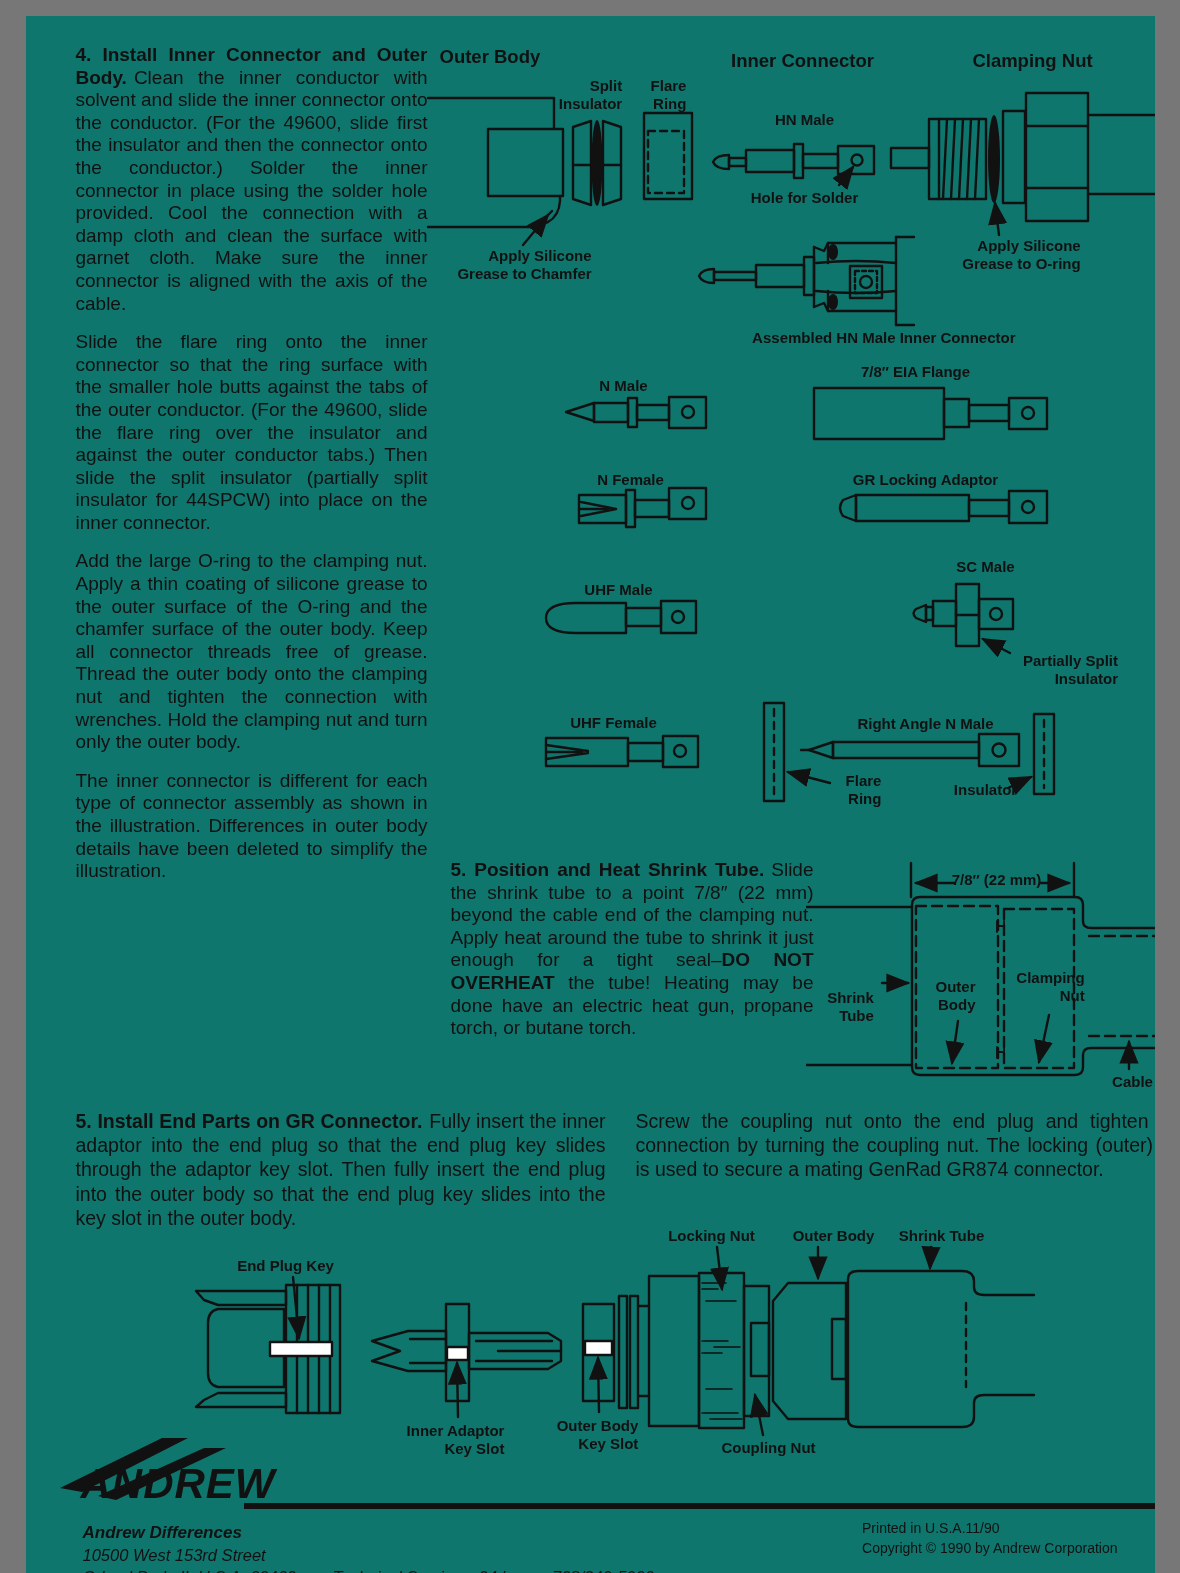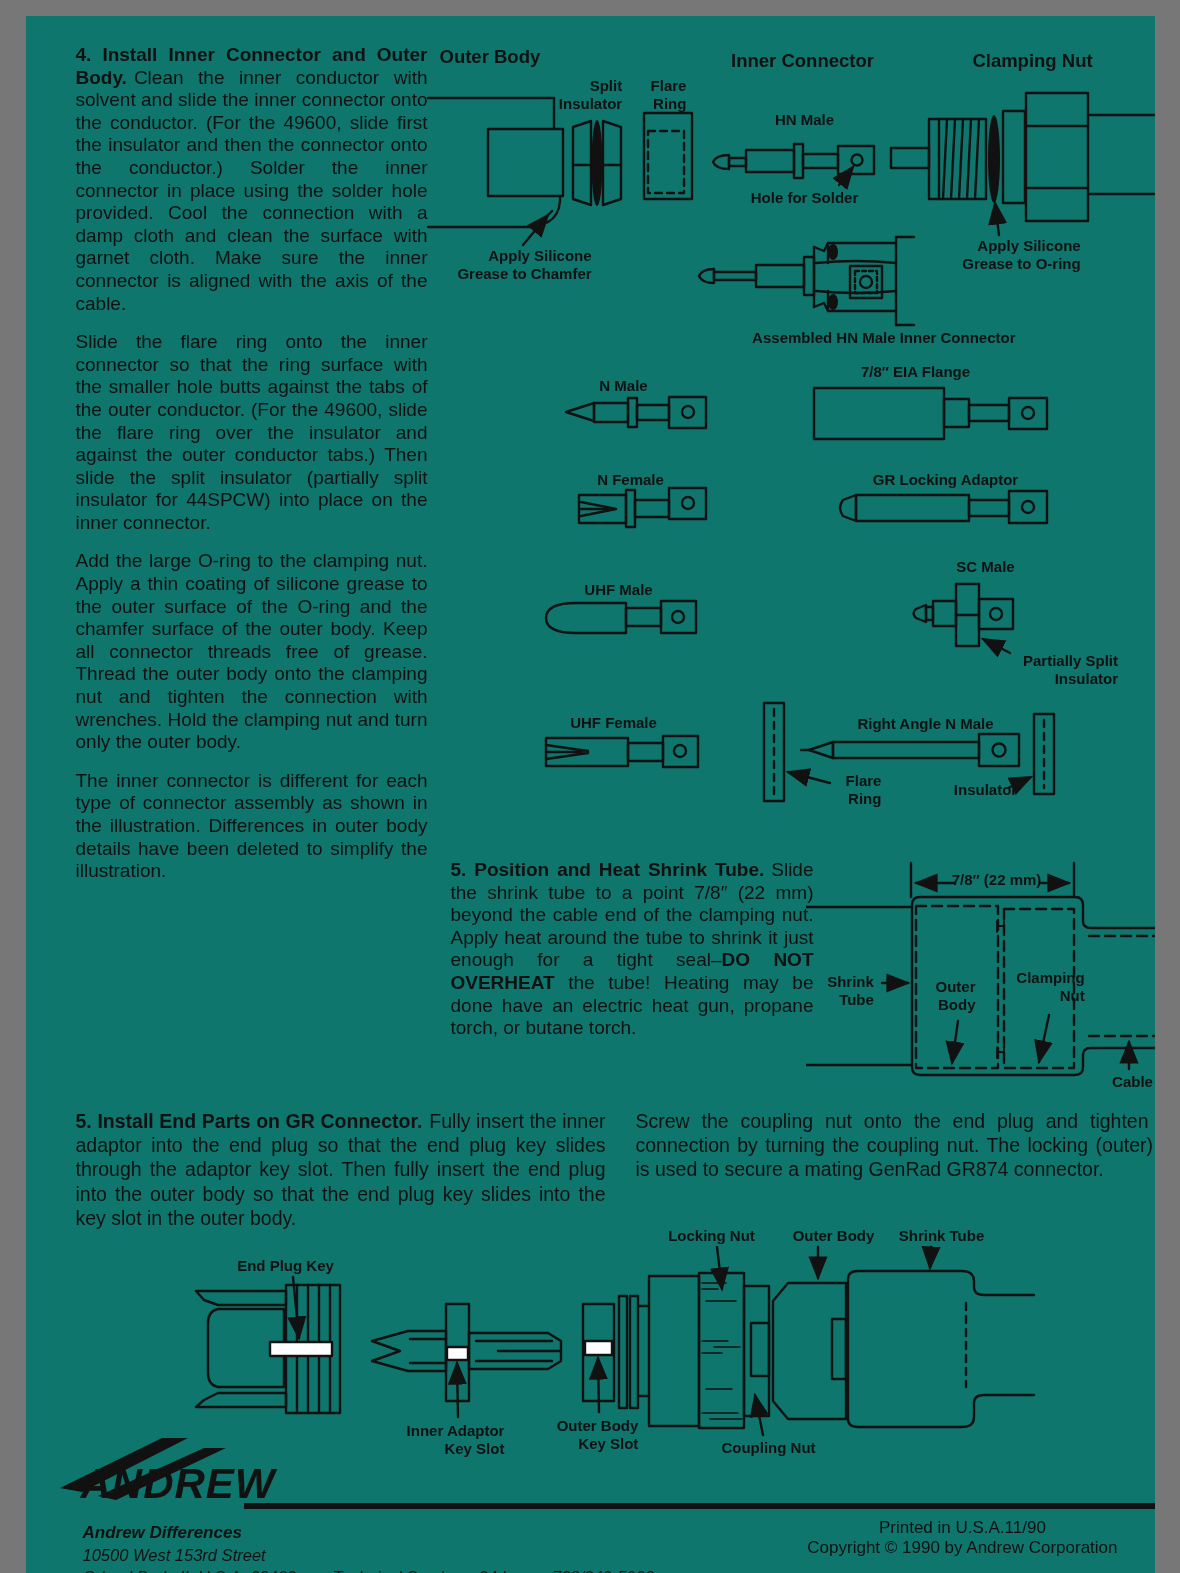--- a/index.html
+++ b/index.html
@@ -22,21 +22,21 @@
     font-weight:bold; font-size:15px; line-height:17.5px;
     text-align:right; white-space:pre-line;
   }
   .ftitle { position:absolute; font-weight:bold; font-size:18.5px; white-space:nowrap; }
   .ftitle.ctr { transform:translateX(-50%); }
   .footer-rule { position:absolute; background:#111; }
   .logo-text { position:absolute; font-weight:bold; font-style:italic; font-size:42px; letter-spacing:1px; }
   .f-company { font-weight:bold; font-style:italic; font-size:17px; line-height:22px; }
   .f-addr { font-style:italic; font-size:16.5px; line-height:22px; }
   .f-col2 { font-style:italic; font-size:16.5px; line-height:22px; white-space:pre; }
-  .f-right { text-align:center; font-size:17px; line-height:20px; }
+  .f-right { text-align:left; font-size:14px; line-height:20px; }
 </style>
 </head>
 <body>
 
 <div class="page">
 
   <div class="abs col" style="left:50px; top:28px; width:352px;">
     <p class="bt"><b class="runin">4.  Install Inner Connector and Outer Body.</b><span class="rest">Clean the inner conductor with solvent and slide the inner connector onto the conductor. (For the 49600, slide first the insulator and then the connector onto the conductor.) Solder the inner connector in place using the solder hole provided. Cool the connection with a damp cloth and clean the surface with garnet cloth. Make sure the inner connector is aligned with the axis of the cable.</span></p>
     <p class="bt">Slide the flare ring onto the inner connector so that the ring surface with the smaller hole butts against the tabs of the outer conductor. (For the 49600, slide the flare ring over the insulator and against the outer conductor tabs.) Then slide the split insulator (partially split insulator for 44SPCW) into place on the inner connector.</p>
     <p class="bt">Add the large O-ring to the clamping nut. Apply a thin coating of silicone grease to the outer surface of the O-ring and the chamfer surface of the outer body. Keep all connector threads free of grease. Thread the outer body onto the clamping nut and tighten the connection with wrenches. Hold the clamping nut and turn only the outer body.</p>
@@ -175,21 +175,21 @@
     <div class="lbl" style="left:379px; top:70px;">HN Male</div>
     <div class="lbl" style="left:379px; top:148px;">Hole for Solder</div>
     <div class="lbl" style="left:99px; top:206px;">Apply Silicone
 Grease to Chamfer</div>
     <div class="lbl" style="left:596px; top:196px;">Apply Silicone
 Grease to O-ring</div>
     <div class="lbl" style="left:390px; top:288px; width:400px;">Assembled HN Male Inner Connector</div>
     <div class="lbl" style="left:198px; top:336px;">N Male</div>
     <div class="lbl" style="left:490px; top:322px;">7/8″ EIA Flange</div>
     <div class="lbl" style="left:205px; top:430px;">N Female</div>
-    <div class="lbl" style="left:520px; top:430px;">GR Locking Adaptor</div>
+    <div class="lbl" style="left:500px; top:430px;">GR Locking Adaptor</div>
     <div class="lbl" style="left:560px; top:517px;">SC Male</div>
     <div class="lbl" style="left:645px; top:611px;">Partially Split
 Insulator</div>
     <div class="lbl" style="left:193px; top:540px;">UHF Male</div>
     <div class="lbl" style="left:188px; top:673px;">UHF Female</div>
     <div class="lbl" style="left:500px; top:674px;">Right Angle N Male</div>
     <div class="lbl" style="left:438px; top:731px;">Flare
 Ring</div>
     <div class="lbl" style="left:560px; top:740px;">Insulator</div>
   </div>
@@ -216,21 +216,21 @@
       <path d="M191 80 V91 M198 80 V91 M191 85 H198" stroke-width="1.8"></path>
       <path d="M191 206 V217 M198 206 V217 M191 211 H198" stroke-width="1.8"></path>
       <line x1="283" y1="95" x2="366" y2="95" stroke-dasharray="10 6"></line>
       <line x1="283" y1="195" x2="366" y2="195" stroke-dasharray="10 6"></line>
       <line x1="76" y1="142" x2="102" y2="142" marker-end="url(#ah2)"></line>
       <line x1="152" y1="180" x2="146" y2="222" marker-end="url(#ah2)"></line>
       <line x1="243" y1="174" x2="233" y2="221" marker-end="url(#ah2)"></line>
       <line x1="323" y1="228" x2="323" y2="201" marker-end="url(#ah2)"></line>
     </svg>
     <div class="lbl" style="left:191px; top:30px;">7/8″ (22 mm)</div>
-    <div class="lbl" style="left:45px; top:132px;">Shrink
+    <div class="lbl" style="left:45px; top:148px;">Shrink
 Tube</div>
     <div class="lbl" style="left:150px; top:137px;">Outer
 Body</div>
     <div class="lbl" style="left:245px; top:128px;">Clamping
 Nut</div>
     <div class="lbl" style="left:327px; top:232px;">Cable</div>
   </div>
 
   <div class="abs" style="left:50px; top:1093px; width:530px;">
     <p class="bt2"><b class="runin">5.  Install End Parts on GR Connector.</b><span class="rest">Fully insert the inner adaptor into the end plug so that the end plug key slides through the adaptor key slot. Then fully insert the end plug into the outer body so that the end plug key slides into the key slot in the outer body.</span></p>

